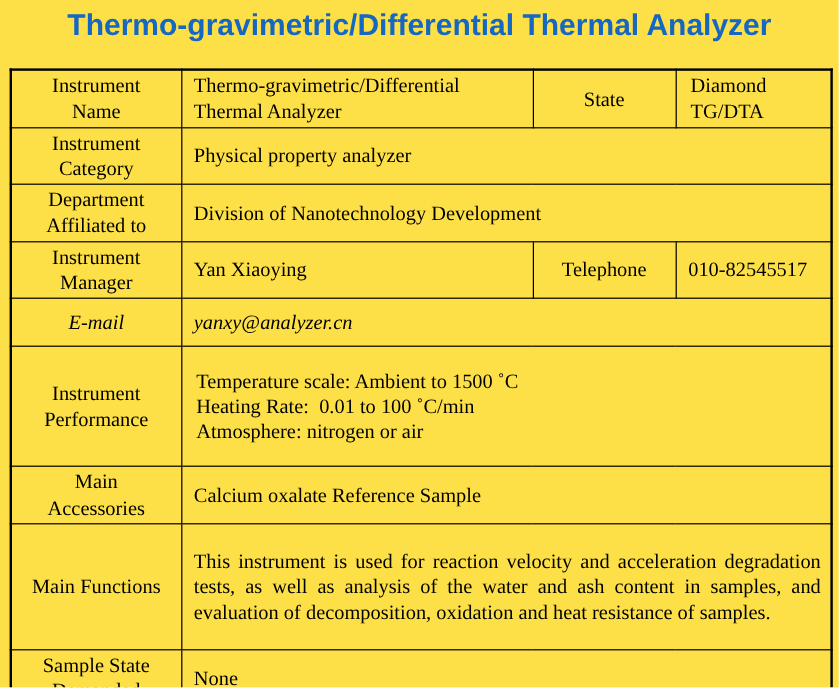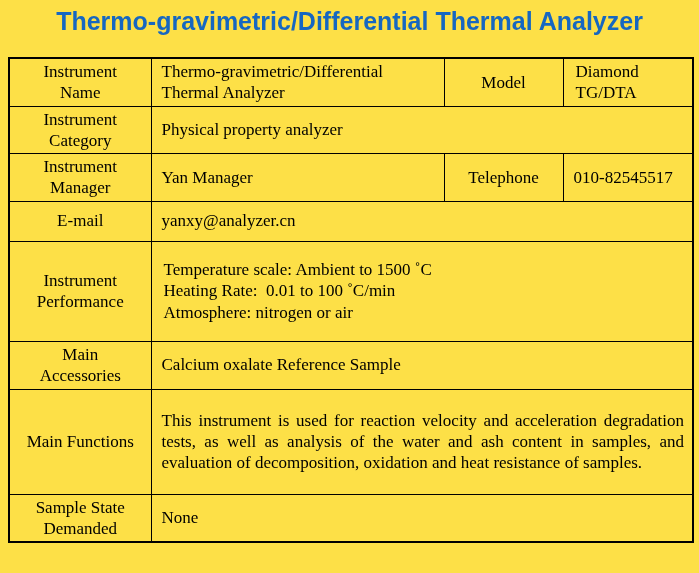--- a/index.html
+++ b/index.html
@@ -52,21 +52,21 @@
     padding-left: 12px;
   }
   td.just {
     text-align: justify;
     font-family: Liberation Serif, serif;
   }
   tr.h46 { height: 46px; }
   tr.h41 { height: 41px; }
   tr.h44 { height: 44px; }
   tr.h43 { height: 43px; }
-  tr.h40 { height: 40px; }
+  tr.h40 { height: 40px; font-style: italic; }
   tr.h100 { height: 100px; }
   tr.h48 { height: 48px; }
   tr.h105 { height: 105px; }
 </style>
 </head>
 <body>
 
 <div class="page">
 
   <h1 class="title">Thermo-gravimetric/Differential Thermal Analyzer</h1>
@@ -77,36 +77,41 @@
       <col style="width:293px">
       <col style="width:119px">
       <col style="width:130px">
     </colgroup>
 
     <tbody>
         <tr class="h46">
       <td class="lbl">Instrument
 Name</td>
       <td class="val">Thermo-gravimetric/Differential Thermal Analyzer</td>
-      <td class="lbl">Model</td>
+      <td class="lbl">State</td>
       <td class="val pre">Diamond
 TG/DTA</td>
     </tr>
 
     <tr class="h41">
       <td class="lbl">Instrument
 Category</td>
       <td class="val" colspan="3">Physical property analyzer</td>
     </tr>
 
+    <tr class="h44">
+      <td class="lbl">Department
+Affiliated to</td>
+      <td class="val" colspan="3">Division of Nanotechnology Development</td>
+    </tr>
 
     <tr class="h43">
       <td class="lbl">Instrument
 Manager</td>
-      <td class="val">Yan Manager</td>
+      <td class="val">Yan Xiaoying</td>
       <td class="lbl">Telephone</td>
       <td class="val">010-82545517</td>
     </tr>
 
     <tr class="h40">
       <td class="lbl">E-mail</td>
       <td class="val" colspan="3">yanxy@analyzer.cn</td>
     </tr>
 
     <tr class="h100">

